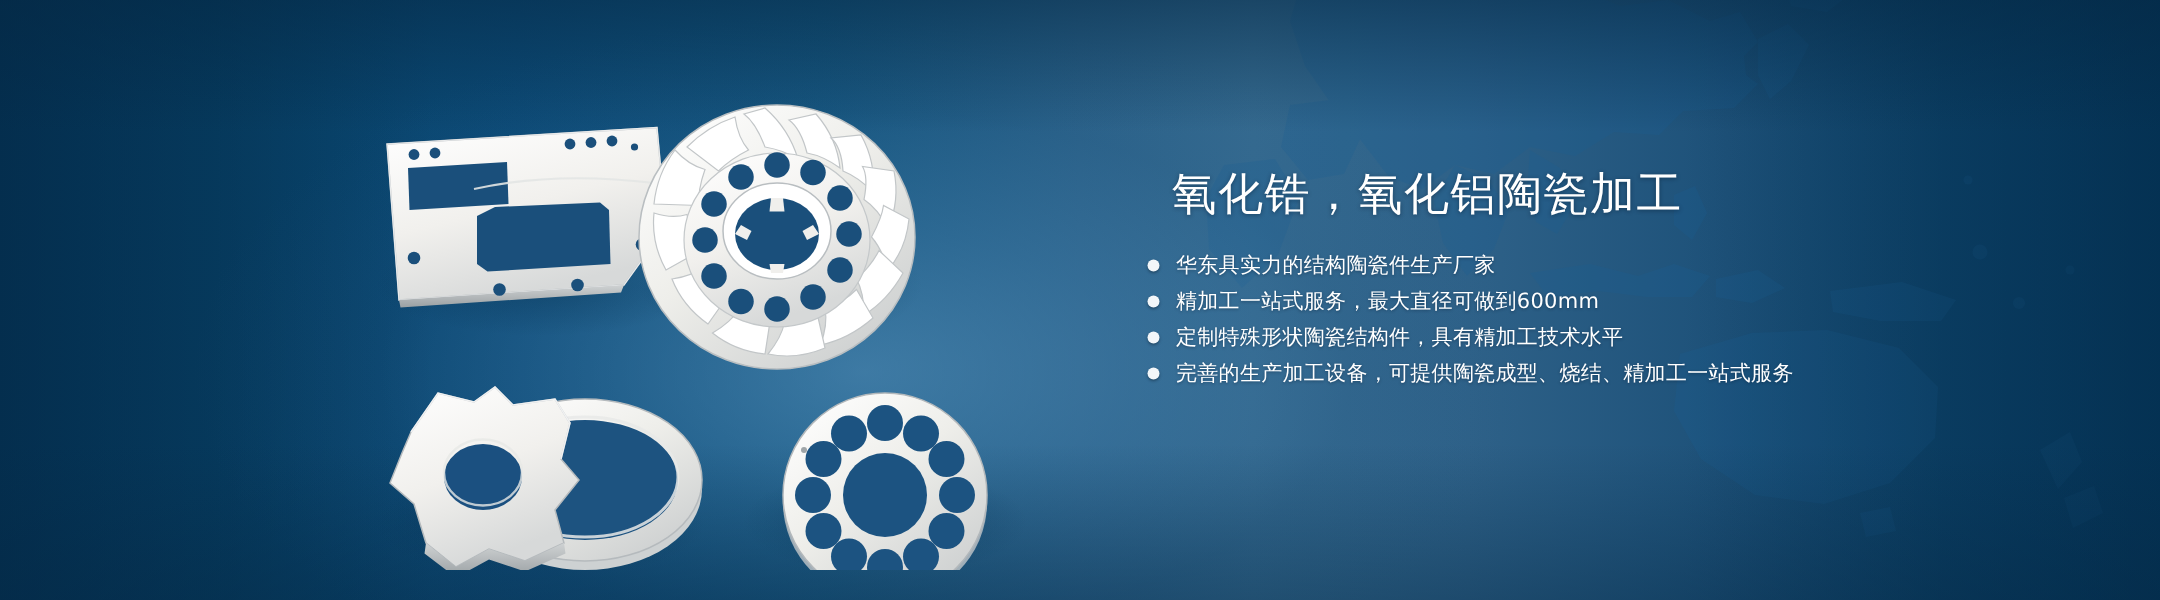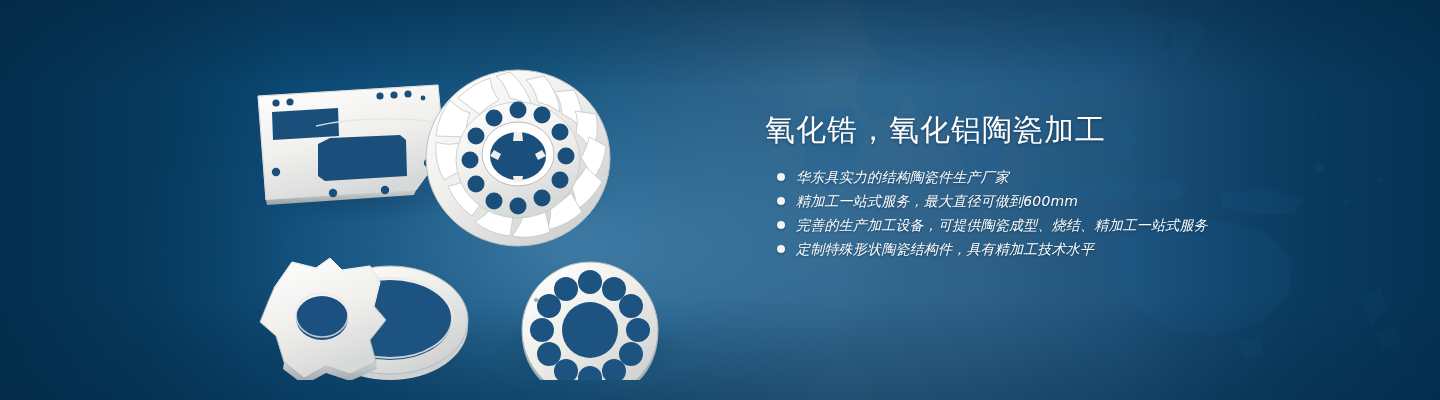--- a/index.html
+++ b/index.html
@@ -77,29 +77,28 @@
     left: 765px;
     top: 110px;
     width: 620px;
   }
   .headline {
     color: #ffffff;
     font-size: 30px;
     line-height: 40px;
     letter-spacing: 1px;
     font-weight: 400;
-    margin: 0 0 16px 0;
+    margin: 0 0 16px 16px;
     text-shadow: 0 1px 3px rgba(0,20,40,0.45);
     white-space: nowrap;
   }
   .bullets {
     list-style: none;
-    margin: 12px;
+    margin: 0;
     padding: 0;
-    font-style: italic;
   }
   .bullet-item {
     display: flex;
     align-items: center;
     height: 22px;
     margin-bottom: 2px;
   }
   .bullet-dot {
     flex: 0 0 auto;
     width: 8px;
@@ -322,22 +321,22 @@
       <li class="bullet-item">
         <span class="bullet-dot"></span>
         <span class="bullet-text">华东具实力的结构陶瓷件生产厂家</span>
       </li>
       <li class="bullet-item">
         <span class="bullet-dot"></span>
         <span class="bullet-text">精加工一站式服务，最大直径可做到600mm</span>
       </li>
       <li class="bullet-item">
         <span class="bullet-dot"></span>
-        <span class="bullet-text">完善的生产加工设备，可提供陶瓷成型、烧结、精加工一站式服务</span>
+        <span class="bullet-text">定制特殊形状陶瓷结构件，具有精加工技术水平</span>
       </li>
       <li class="bullet-item">
         <span class="bullet-dot"></span>
-        <span class="bullet-text">定制特殊形状陶瓷结构件，具有精加工技术水平</span>
+        <span class="bullet-text">完善的生产加工设备，可提供陶瓷成型、烧结、精加工一站式服务</span>
       </li>
     </ul>
   </div>
 
 </div>
 
 </body></html>

